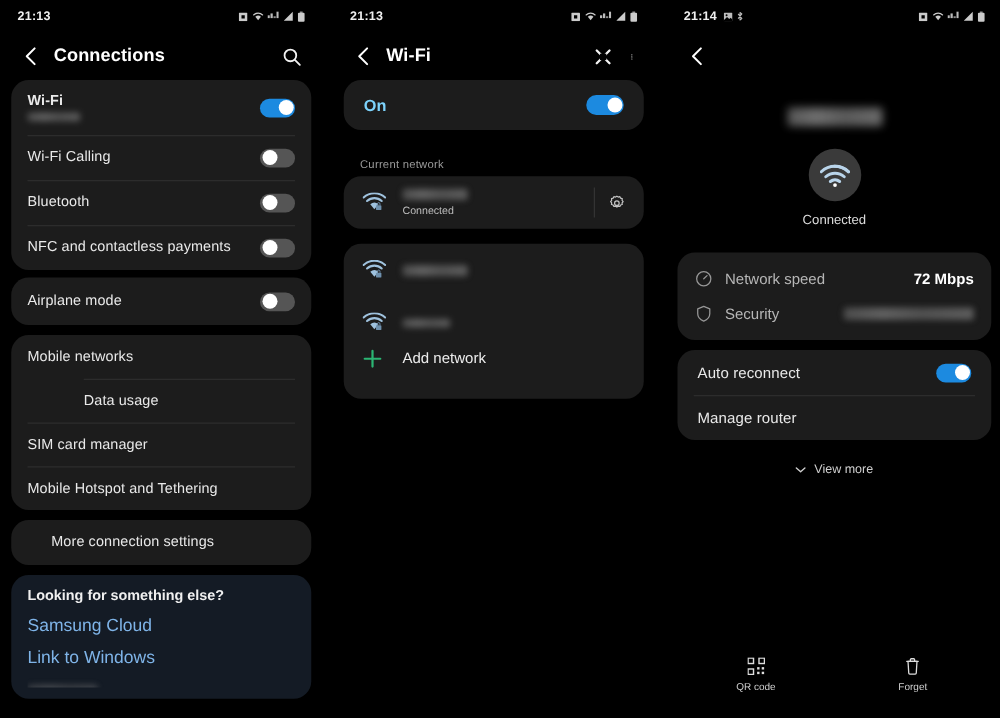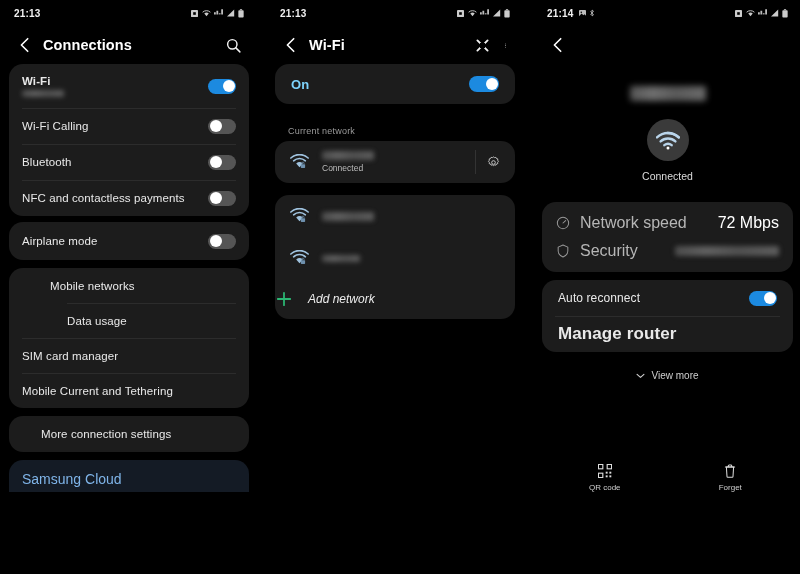--- a/index.html
+++ b/index.html
@@ -2,21 +2,21 @@
 <html><head>
 <meta charset="utf-8">
 <style>
   html,body{margin:0;padding:0;background:#000;}
   body{width:800px;height:574px;overflow:hidden;
        font-family:"Liberation Sans","DejaVu Sans",sans-serif;
        -webkit-font-smoothing:antialiased;}
   .stage{position:relative;width:800px;height:574px;background:#000;display:flex;}
 
   
-  .panel{position:relative;background:#000;height:492px;overflow:hidden;color:#fff;}
+  .panel{position:relative;background:#000;height:574px;overflow:hidden;color:#fff;}
   #panel-1{width:252px;margin-left:3px;}
   #panel-2{width:252px;margin-left:14px;}
   #panel-3{width:263px;margin-left:15px;}
 
   
   .statusbar{height:26px;display:flex;align-items:center;padding:0 11px;font-size:9.5px;
              color:#e8e8e8;letter-spacing:.2px;}
   .sb-time{font-size:10px;font-weight:600;color:#f0f0f0;}
   .sb-left-icons{display:flex;align-items:center;gap:3px;margin-left:5px;}
   .sb-spacer{flex:1;}
@@ -60,38 +60,38 @@
   
   .sect{font-size:9px;color:#9a9a9a;padding:8px 19px 5px;letter-spacing:.2px;}
 
   
   .wrow{display:flex;align-items:center;min-height:42px;padding:0 15px;position:relative;}
   .wicon{width:19px;height:16px;flex:0 0 auto;margin-right:13px;}
   .wtext{display:flex;flex-direction:column;justify-content:center;gap:3px;}
   .wsub{font-size:8.5px;color:#bdbdbd;}
   .gear-wrap{margin-left:auto;display:flex;align-items:center;padding-left:11px;
              border-left:1px solid #333;height:24px;cursor:pointer;}
-  .addrow{display:flex;align-items:center;min-height:40px;padding:0 1px;cursor:pointer;font-style:italic;}
+  .addrow{display:flex;min-height:40px;padding:0 15px;cursor:pointer;}
   .plus{width:16px;height:16px;margin-right:16px;flex:0 0 auto;}
   .addlbl{font-size:12px;color:#ececec;font-weight:400;}
 
   
   .hero{display:flex;flex-direction:column;align-items:center;padding-top:22px;}
   .hero .circ{width:42px;height:42px;border-radius:50%;background:#3a3a3a;
               display:flex;align-items:center;justify-content:center;margin-top:18px;}
   .hero .stat{font-size:10.5px;color:#dcdcdc;margin-top:9px;}
   .info-row{display:flex;align-items:center;min-height:28px;padding:0 14px;}
   .info-row .ic{width:14px;height:14px;margin-right:10px;flex:0 0 auto;opacity:.8;}
-  .info-row .k{font-size:16px;color:#b6b6b6;}
-  .info-row .v{margin-left:auto;font-size:16px;color:#fff;font-weight:400;}
+  .info-row .k{font-size:12px;color:#b6b6b6;}
+  .info-row .v{margin-left:auto;font-size:12px;color:#fff;font-weight:700;}
   .viewmore{display:flex;align-items:center;justify-content:center;gap:6px;
             padding:10px 0 0;cursor:pointer;}
   .viewmore span{font-size:10px;color:#cfcfcf;}
 
-  .bottombar{position:absolute;left:6px;right:6px;bottom:0;display:flex;}
+  .bottombar{position:absolute;left:6px;right:6px;bottom:20px;display:flex;}
   .bb{flex:1;display:flex;flex-direction:column;align-items:center;gap:5px;cursor:pointer;}
   .bb .bl{font-size:8px;color:#cfcfcf;}
 
   
   .help{background:#141b25;border-radius:14px;margin:0 6px;padding:11px 13px 9px;}
   .help .h{font-size:11.5px;color:#f0f0f0;font-weight:600;margin-bottom:9px;}
   .help a{display:block;font-size:14px;color:#7fb4e8;text-decoration:none;
           margin-bottom:9px;cursor:pointer;}
   .help .cut{height:8px;overflow:hidden;}
 </style>
@@ -184,41 +184,42 @@
       <div class="row" style="min-height:38px;">
         <div class="lbl">Airplane mode</div>
         <div class="sp"></div>
         <div class="tog off">
             <div class="knob"></div>
           </div>
       </div>
     </div>
 
     <div class="card">
-      <div class="row" style="min-height:35px;margin-left:28px;">
+      <div class="row" style="min-height:35px;">
         <div class="lbl">Mobile networks</div>
       </div>
       <div class="row" style="min-height:35px;margin-left:45px;">
         <div class="lbl">Data usage</div>
       </div>
       <div class="row" style="min-height:35px;">
         <div class="lbl">SIM card manager</div>
       </div>
       <div class="row" style="min-height:35px;">
-        <div class="lbl">Mobile Current and Tethering</div>
+        <div class="lbl">Mobile Hotspot and Tethering</div>
       </div>
     </div>
 
     <div class="card">
       <div class="row" style="min-height:36px;padding-left:32px;">
         <div class="lbl">More connection settings</div>
       </div>
     </div>
 
     <div class="help">
+      <div class="h">Looking for something else?</div>
       <a>Samsung Cloud</a>
       <a>Link to Windows</a>
       <div class="cut">
         <div class="redact sm" style="width:56px;height:6px;opacity:.45;"></div>
       </div>
     </div>
   </div>
 
   <div class="panel" id="panel-2">
 
@@ -414,21 +415,21 @@
 
     <div class="card">
       <div class="row" style="min-height:36px;padding:0 16px;">
         <div class="lbl" style="font-size:12px;">Auto reconnect</div>
         <div class="sp"></div>
         <div class="tog on">
             <div class="knob"></div>
           </div>
       </div>
       <div class="row" style="min-height:36px;padding:0 16px;">
-        <div class="lbl" style="font-size:17px;font-weight:bold;">Manage router</div>
+        <div class="lbl" style="font-size:12px;">Manage router</div>
       </div>
     </div>
 
     <div class="viewmore">
       <svg width="9" height="6" viewBox="0 0 10 7">
           <path d="M1 1.6 L5 5.2 L9 1.6" stroke="#cfcfcf" stroke-width="1.3" fill="none" stroke-linecap="round" stroke-linejoin="round"></path>
         </svg>
       <span>View more</span>
     </div>
 

